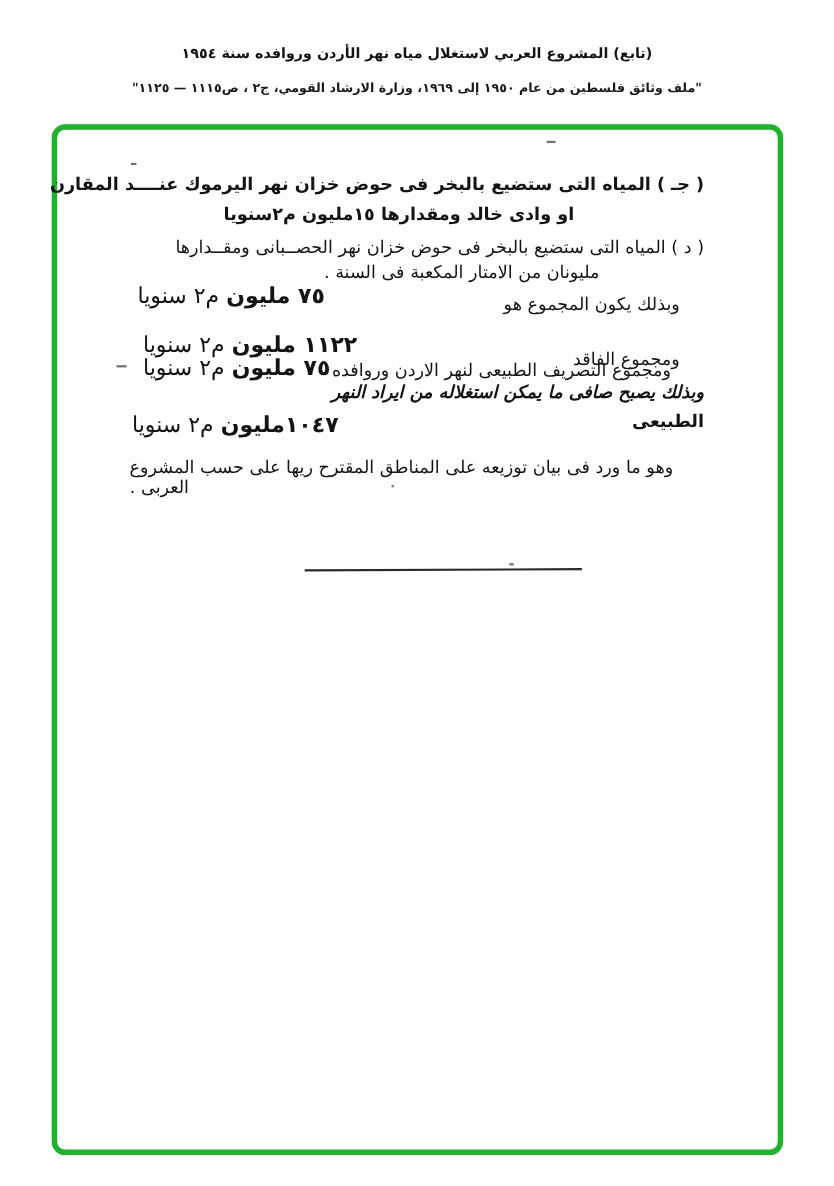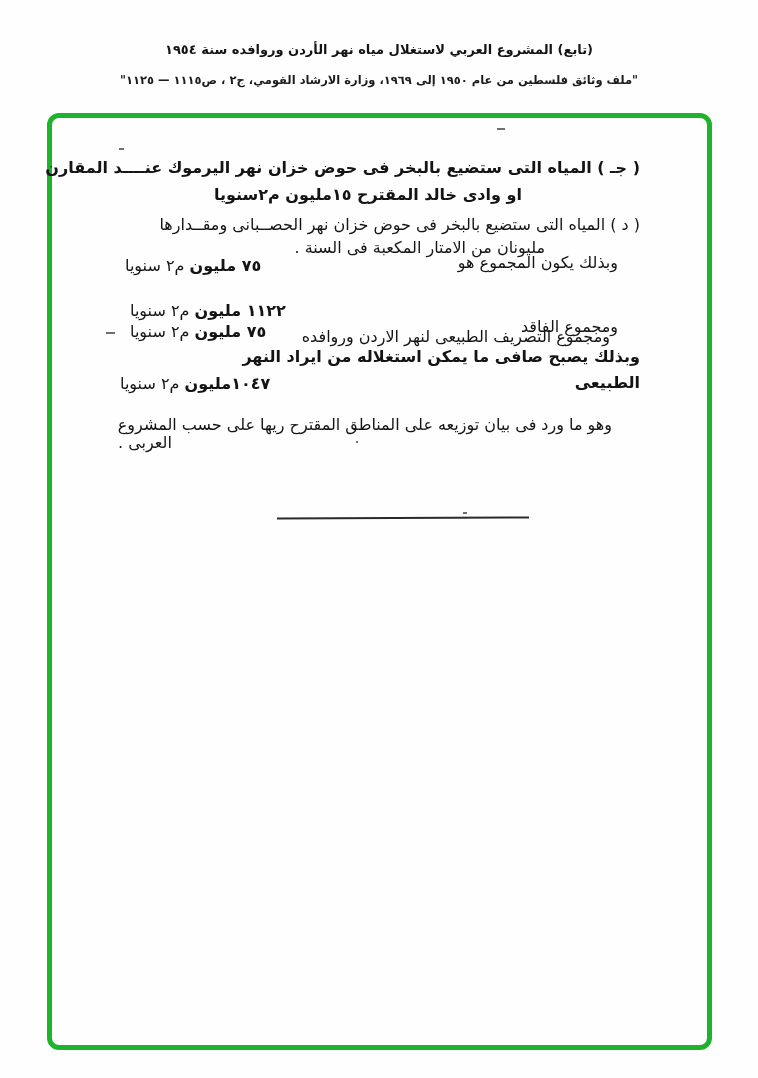--- a/index.html
+++ b/index.html
@@ -34,66 +34,66 @@
     left:47px; top:113px;
     width:665px; height:937px;
     border:5px solid #1db32a;
     border-radius:12px;
     background:transparent;
   }
 
   .line { font-size:16px; line-height:22px; }
   .bold { font-weight:700; }
 
-  .val { font-size:16px; }
+  .val { font-size:20px; }
   .val .v-main { font-weight:700; }
   .val .v-unit { font-weight:400; }
 
   .divider {
     left:277px; top:517px;
     width:252px; height:2px;
     background:#2a2a2a;
     transform:rotate(-0.25deg);
   }
   .speck { background:#6f6f6f; }
 </style>
 </head>
 <body>
 
 <div class="abs hdr-title rtl">(تابع) المشروع العربي لاستغلال مياه نهر الأردن وروافده سنة ١٩٥٤</div>
 <div class="abs hdr-src rtl">"ملف وثائق فلسطين من عام ١٩٥٠ إلى ١٩٦٩، وزارة الارشاد القومي، ج٢ ، ص١١١٥ — ١١٢٥"</div>
 
 <div class="abs frame" style="border-color: rgb(29, 179, 42);"></div>
 
 <div class="abs line bold rtl" style="top:157px; right:118px;">( جـ ) المياه التى ستضيع بالبخر فى حوض خزان نهر اليرموك عنــــد المقارن</div>
-<div class="abs line bold rtl" style="top:184px; right:236px;">او وادى خالد المقترح  ١٥مليون م٢سنويا</div>
+<div class="abs line bold rtl" style="top:184px; right:236px;">او وادى خالد ومقدارها  ١٥مليون م٢سنويا</div>
 
 <div class="abs line rtl" style="top:214px; right:118px;">( د ) المياه التى ستضيع بالبخر فى حوض خزان نهر الحصــبانى ومقــدارها</div>
 <div class="abs line rtl" style="top:237px; right:213px;">مليونان من الامتار المكعبة فى السنة .</div>
 
-<div class="abs line rtl" style="top:252px; right:140px;">وبذلك يكون المجموع هو</div>
+<div class="abs line rtl" style="top:266px; right:140px;">وبذلك يكون المجموع هو</div>
 <div class="abs val rtl" style="top:256px; left:125px;">
   <span class="v-main">٧٥ مليون</span>
   <span class="v-unit">م٢ سنويا</span>
 </div>
 
 <div class="abs line rtl" style="top:286px; right:148px;margin-top:40px;">ومجموع التصريف الطبيعى لنهر الاردن وروافده</div>
 <div class="abs val rtl" style="top:289px; left:130px;margin-top:12px;">
   <span class="v-main">١١٢٢ مليون</span>
   <span class="v-unit">م٢ سنويا</span>
 </div>
 
 <div class="abs line rtl" style="top:316px; right:140px;">ومجموع الفاقد</div>
 <div class="abs val rtl" style="top:322px; left:130px;">
   <span class="v-main">٧٥ مليون</span>
   <span class="v-unit">م٢ سنويا</span>
 </div>
 <div class="abs speck" style="left:106px; top:332px; width:9px; height:2px;"></div>
 
-<div class="abs line bold rtl" style="top:346px; right:118px;">وبذلك يصبح صافى ما يمكن استغلاله من ايراد النهر</div>
+<div class="abs line bold rtl" style="top:346px; right:118px;font-style:italic;">وبذلك يصبح صافى ما يمكن استغلاله من ايراد النهر</div>
 <div class="abs line bold rtl" style="top:372px; right:118px;">الطبيعى</div>
 <div class="abs val rtl" style="top:374px; left:120px;">
   <span class="v-main">١٠٤٧مليون</span>
   <span class="v-unit">م٢ سنويا</span>
 </div>
 
 <div class="abs line rtl" style="top:414px; right:146px;">وهو ما ورد فى بيان توزيعه على المناطق المقترح ريها على حسب المشروع</div>
 <div class="abs line rtl" style="top:432px; left:118px;">العربى .</div>
 
 <div class="abs divider"></div>

